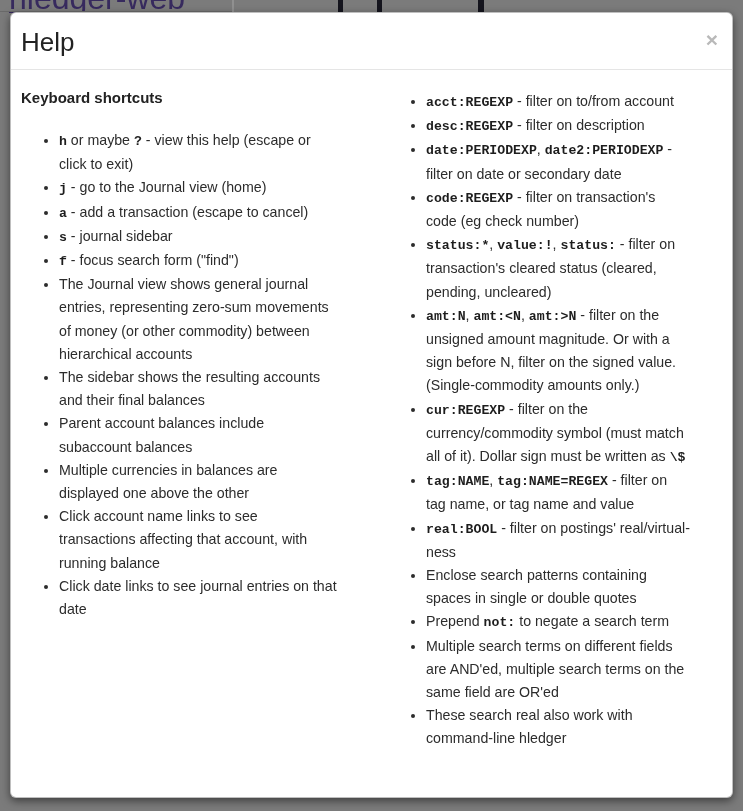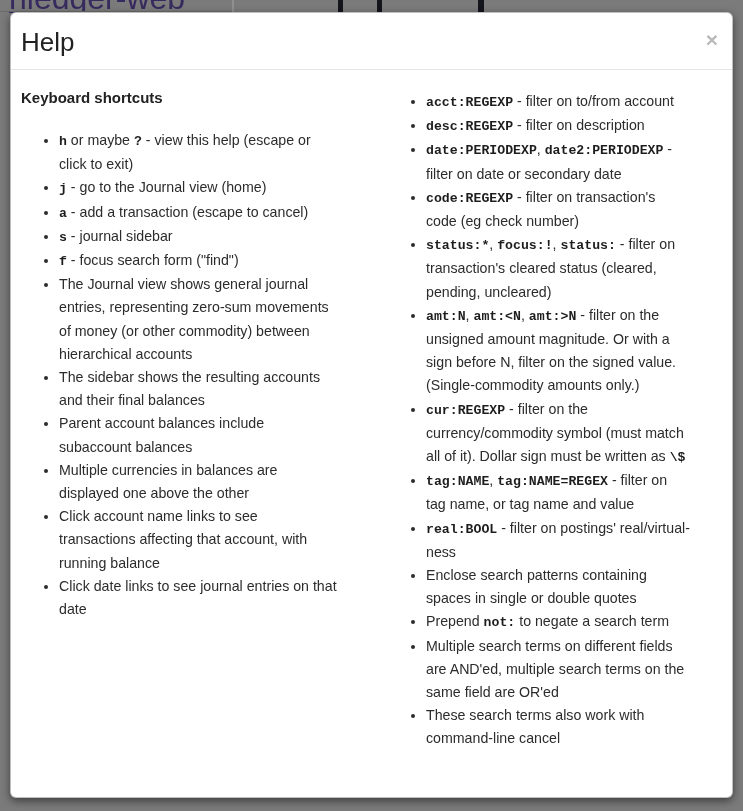--- a/index.html
+++ b/index.html
@@ -123,25 +123,25 @@
           <li><span>Click account name links to see transactions affecting that account, with running balance</span></li>
           <li><span>Click date links to see journal entries on that date</span></li>
         </ul>
       </div>
     <div class="col col-right" id="col-right">
         <ul class="help-list">
           <li><span class="code">acct:REGEXP</span><span> - filter on to/from account</span></li>
           <li><span class="code">desc:REGEXP</span><span> - filter on description</span></li>
           <li><span class="code">date:PERIODEXP</span><span>, </span><span class="code">date2:PERIODEXP</span><span> - filter on date or secondary date</span></li>
           <li><span class="code">code:REGEXP</span><span> - filter on transaction's code (eg check number)</span></li>
-          <li><span class="code">status:*</span><span>, </span><span class="code">focus:!</span><span>, </span><span class="code">status:</span><span> - filter on transaction's cleared status (cleared, pending, uncleared)</span></li>
+          <li><span class="code">status:*</span><span>, </span><span class="code">value:!</span><span>, </span><span class="code">status:</span><span> - filter on transaction's cleared status (cleared, pending, uncleared)</span></li>
           <li><span class="code">amt:N</span><span>, </span><span class="code">amt:&lt;N</span><span>, </span><span class="code">amt:&gt;N</span><span> - filter on the unsigned amount magnitude. Or with a sign before N, filter on the signed value. (Single-commodity amounts only.)</span></li>
           <li><span class="code">cur:REGEXP</span><span> - filter on the currency/commodity symbol (must match all of it). Dollar sign must be written as </span><span class="code">\$</span></li>
           <li><span class="code">tag:NAME</span><span>, </span><span class="code">tag:NAME=REGEX</span><span> - filter on tag name, or tag name and value</span></li>
           <li><span class="code">real:BOOL</span><span> - filter on postings' real/virtual-ness</span></li>
           <li><span>Enclose search patterns containing spaces in single or double quotes</span></li>
           <li><span>Prepend </span><span class="code">not:</span><span> to negate a search term</span></li>
           <li><span>Multiple search terms on different fields are AND'ed, multiple search terms on the same field are OR'ed</span></li>
-          <li><span>These search terms also work with command-line cancel</span></li>
+          <li><span>These search real also work with command-line hledger</span></li>
         </ul>
       </div>
   </div>
 </div>
 
 </body></html>

